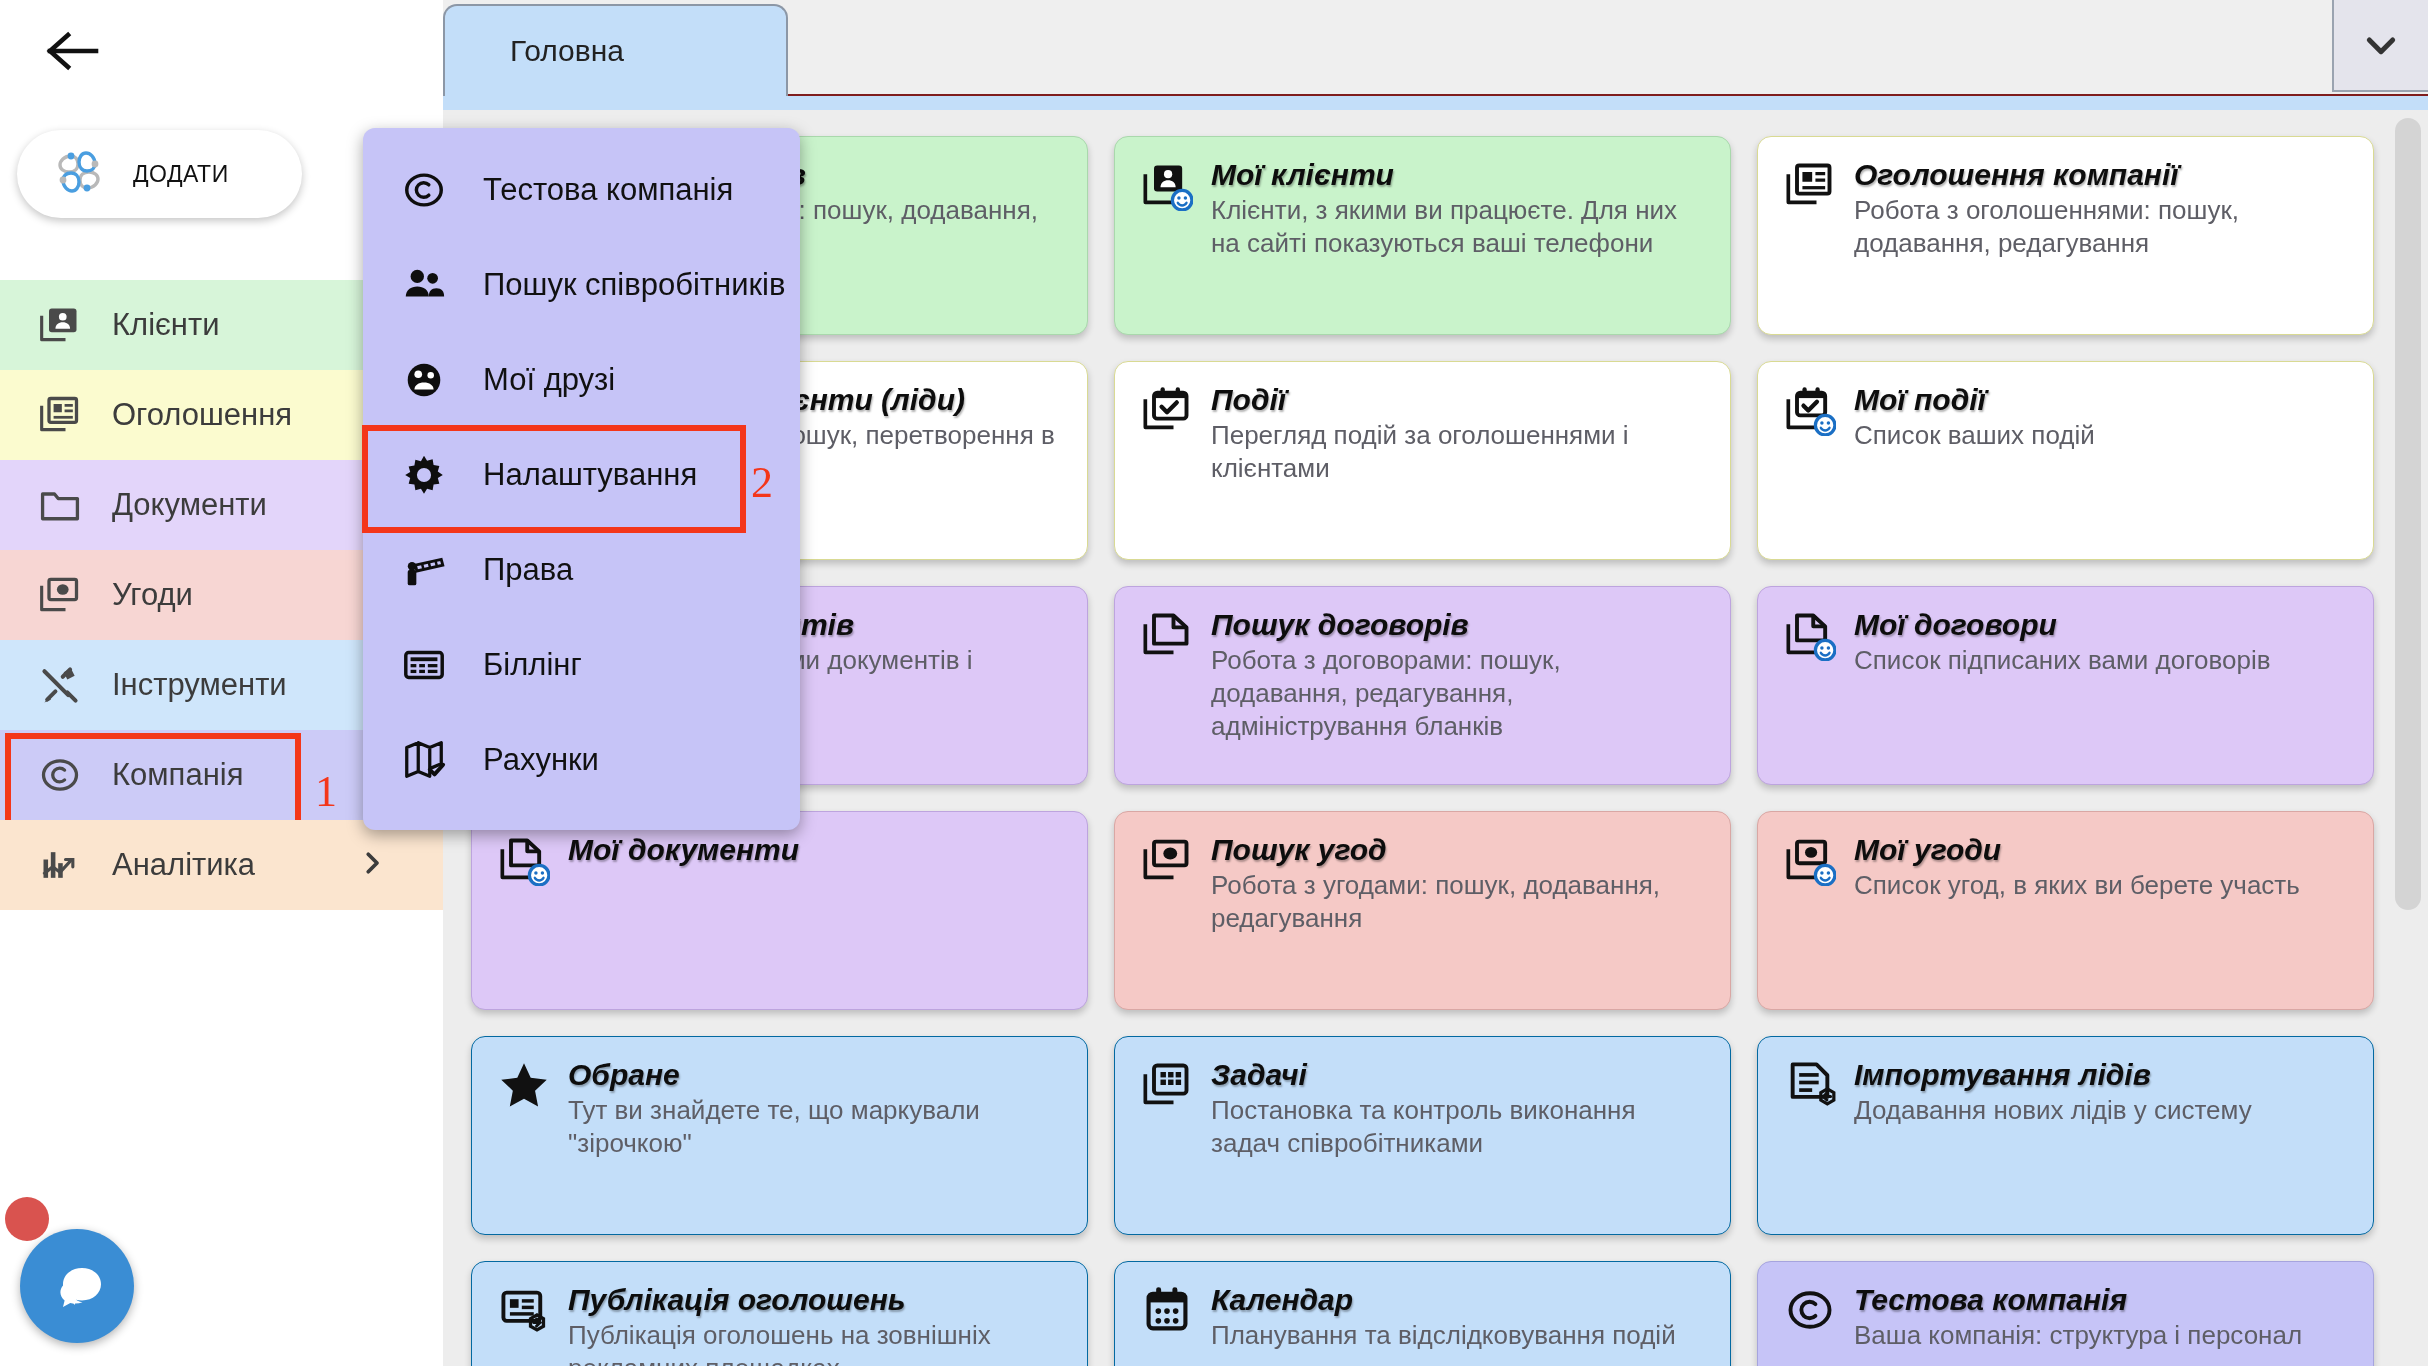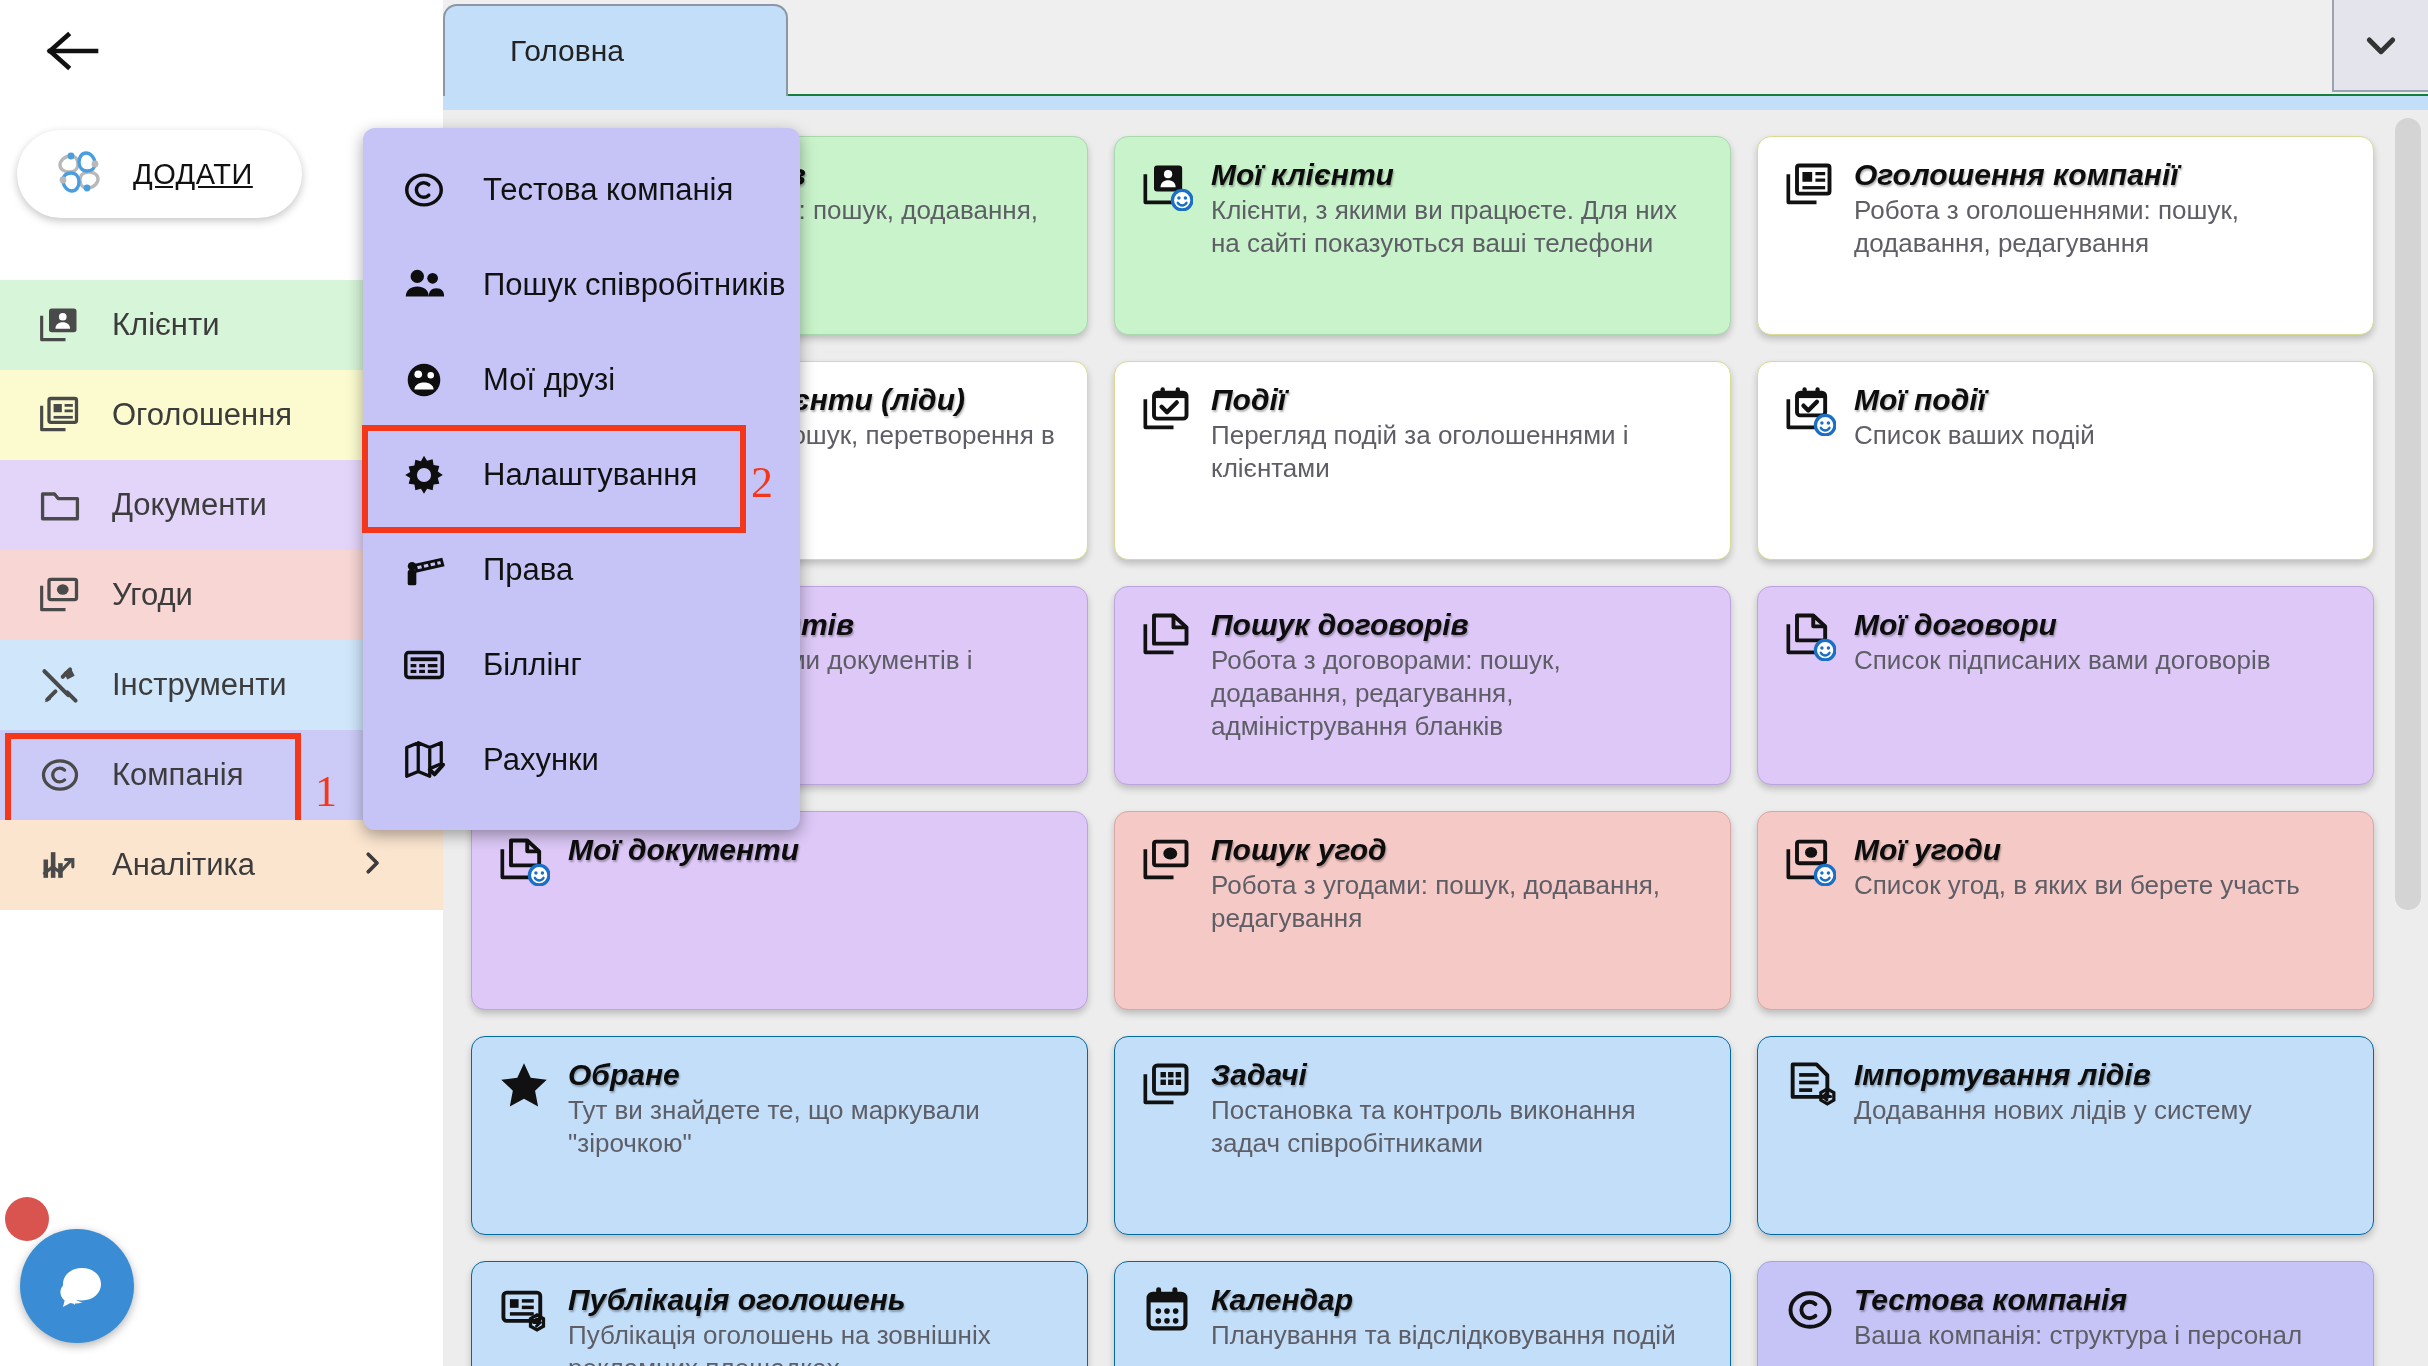--- a/index.html
+++ b/index.html
@@ -28,21 +28,21 @@
     position: absolute; left: 17px; top: 130px;
     width: 285px; height: 88px;
     background: #ffffff;
     border-radius: 48px;
     box-shadow: 0 3px 9px rgba(0,0,0,.23);
     display: flex; align-items: center; gap: 26px;
     padding-left: 34px;
     cursor: pointer;
   }
   #add-btn .lbl {
-    font-size: 29px; letter-spacing: .5px; color: #111; font-weight: 400; text-decoration: underline;
+    font-size: 23px; letter-spacing: .5px; color: #111; font-weight: 400;
   }
   #nav { position: absolute; left: 0; top: 280px; width: 443px; }
   .nav-item {
     position: relative;
     height: 90px;
     display: flex; align-items: center;
     padding-left: 38px;
     gap: 30px;
     cursor: pointer;
   }
@@ -59,21 +59,21 @@
   .badge-num {
     position: absolute; font-size: 44px; color: #f4361a;
     font-family: "Liberation Serif", serif;
   }
 
   
   #tabbar {
     position: absolute; left: 443px; top: 0;
     width: 1985px; height: 96px;
     background: #efefef;
-    border-bottom: 2px solid #15803d;
+    border-bottom: 2px solid #7f1d1d;
     z-index: 10;
   }
   #tab-golovna {
     position: absolute; left: 0px; top: 4px;
     width: 345px; height: 92px;
     background: #c3def9;
     border: 2px solid #8c97a6;
     border-bottom: none;
     border-radius: 14px 14px 0 0;
     display: flex; align-items: center;

